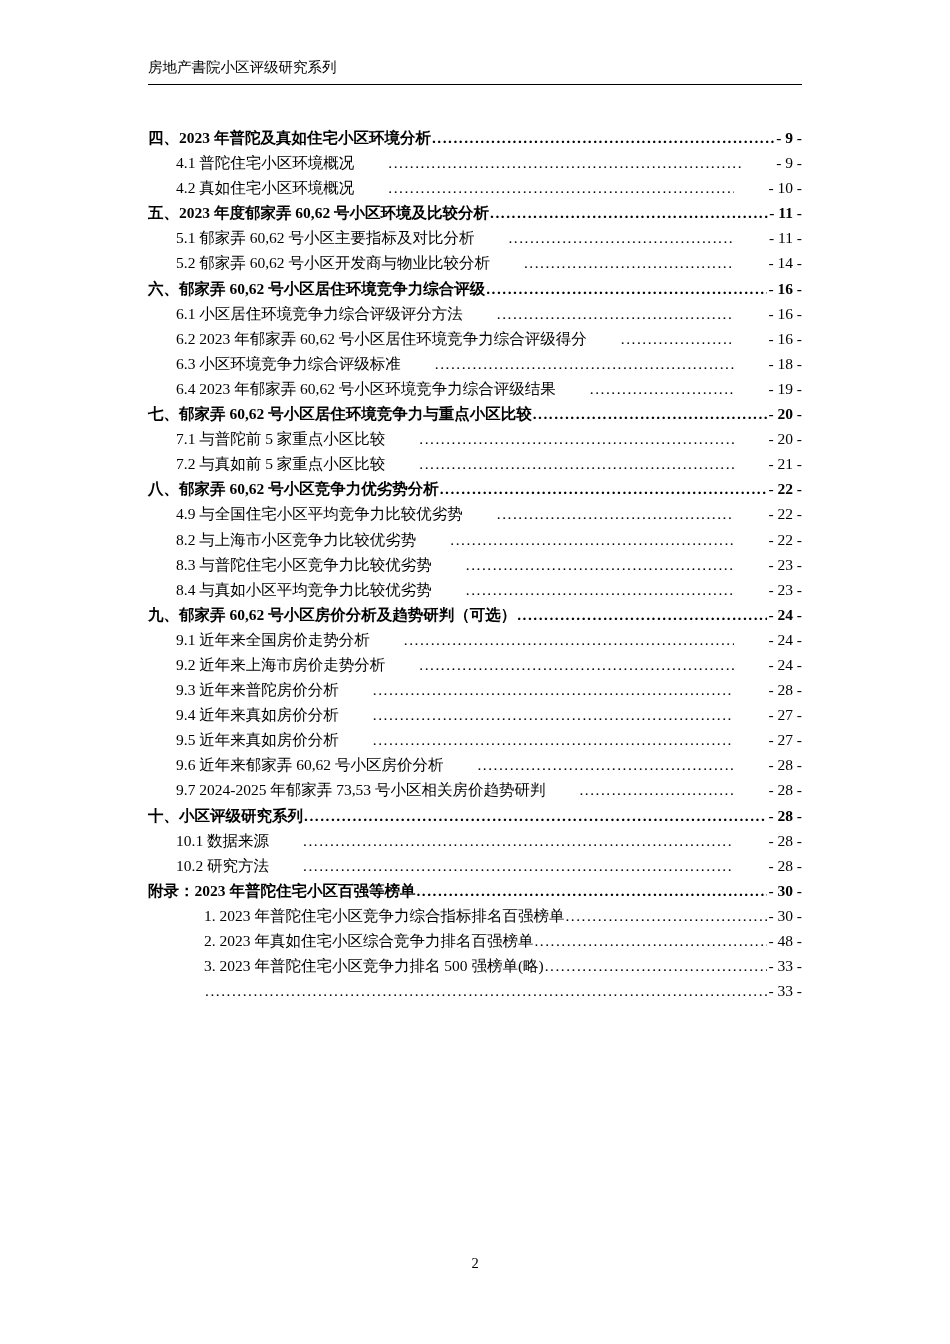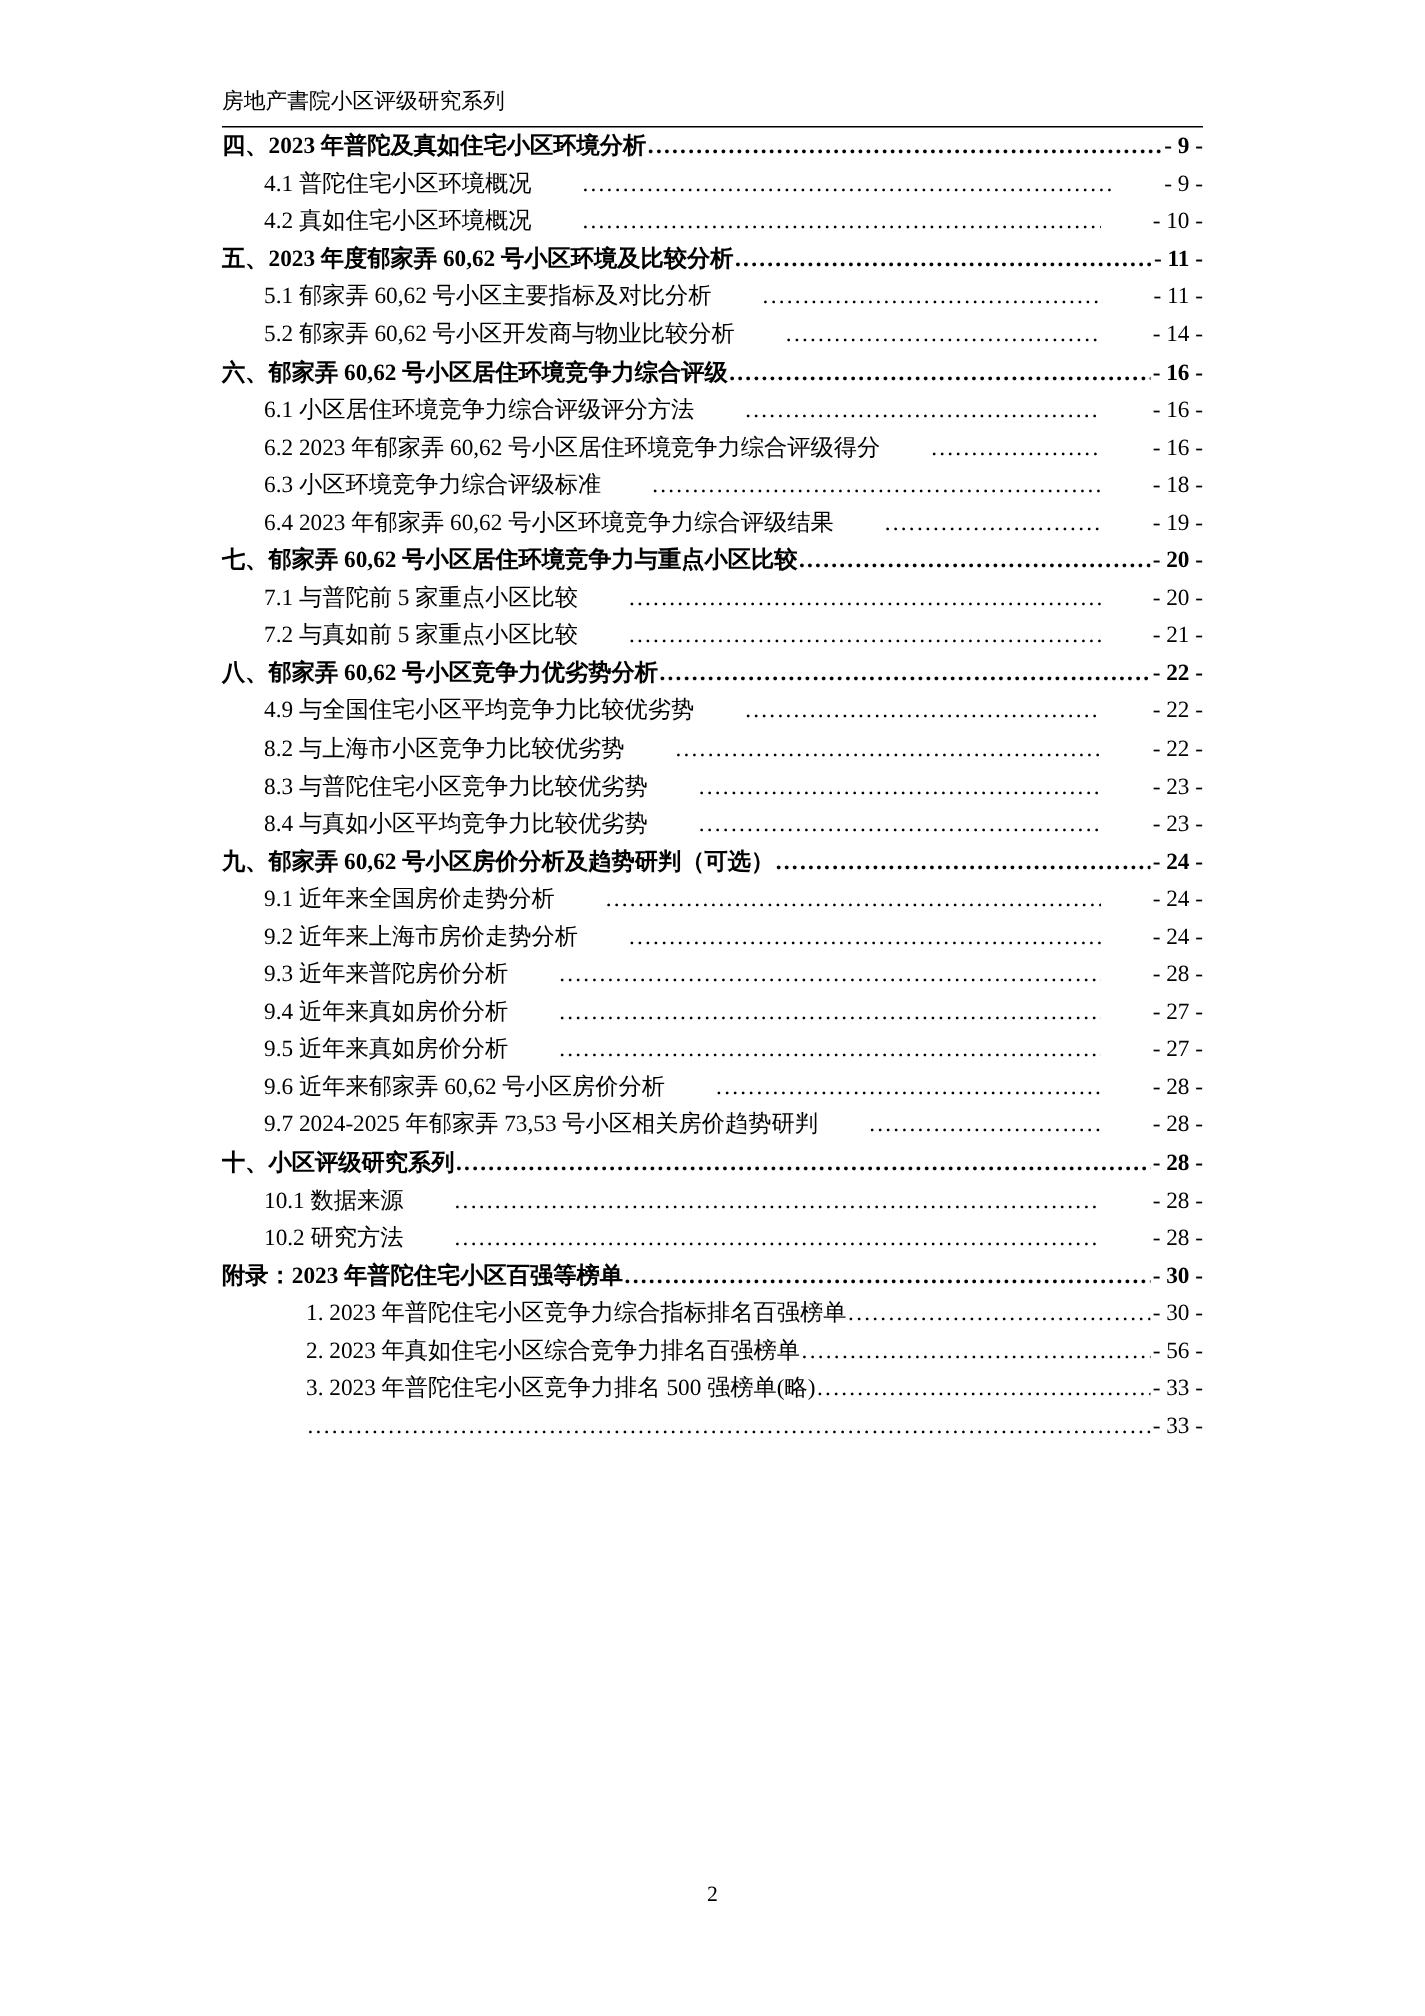--- a/index.html
+++ b/index.html
@@ -18,20 +18,21 @@
     overflow: hidden;
   }
   .doc-header {
     display: flex;
     align-items: flex-end;
     font-size: 14.5px;
     padding-bottom: 7px;
     border-bottom: 1px solid #000;
   }
   .toc {
+    margin-top: 40px;
   }
   .toc-row {
     display: flex;
     align-items: baseline;
     width: 100%;
     font-size: 15.5px;
     line-height: 25.1px;
     height: 25.1px;
     white-space: nowrap;
   }
@@ -255,21 +256,21 @@
 
   <div class="toc-row level-2">
     <span class="toc-title">1. 2023 年普陀住宅小区竞争力综合指标排名百强榜单</span>
     <span class="toc-leader">............................................................................................................................................................................................................................................................................................................</span>
     <span class="toc-page">- 30 -</span>
   </div>
 
   <div class="toc-row level-2">
     <span class="toc-title">2. 2023 年真如住宅小区综合竞争力排名百强榜单</span>
     <span class="toc-leader">............................................................................................................................................................................................................................................................................................................</span>
-    <span class="toc-page">- 56 -</span>
+    <span class="toc-page">- 48 -</span>
   </div>
 
   <div class="toc-row level-2">
     <span class="toc-title">3. 2023 年普陀住宅小区竞争力排名 500 强榜单(略)</span>
     <span class="toc-leader">............................................................................................................................................................................................................................................................................................................</span>
     <span class="toc-page">- 33 -</span>
   </div>
 
   <div class="toc-row level-2">
     <span class="toc-leader">............................................................................................................................................................................................................................................................................................................</span>

